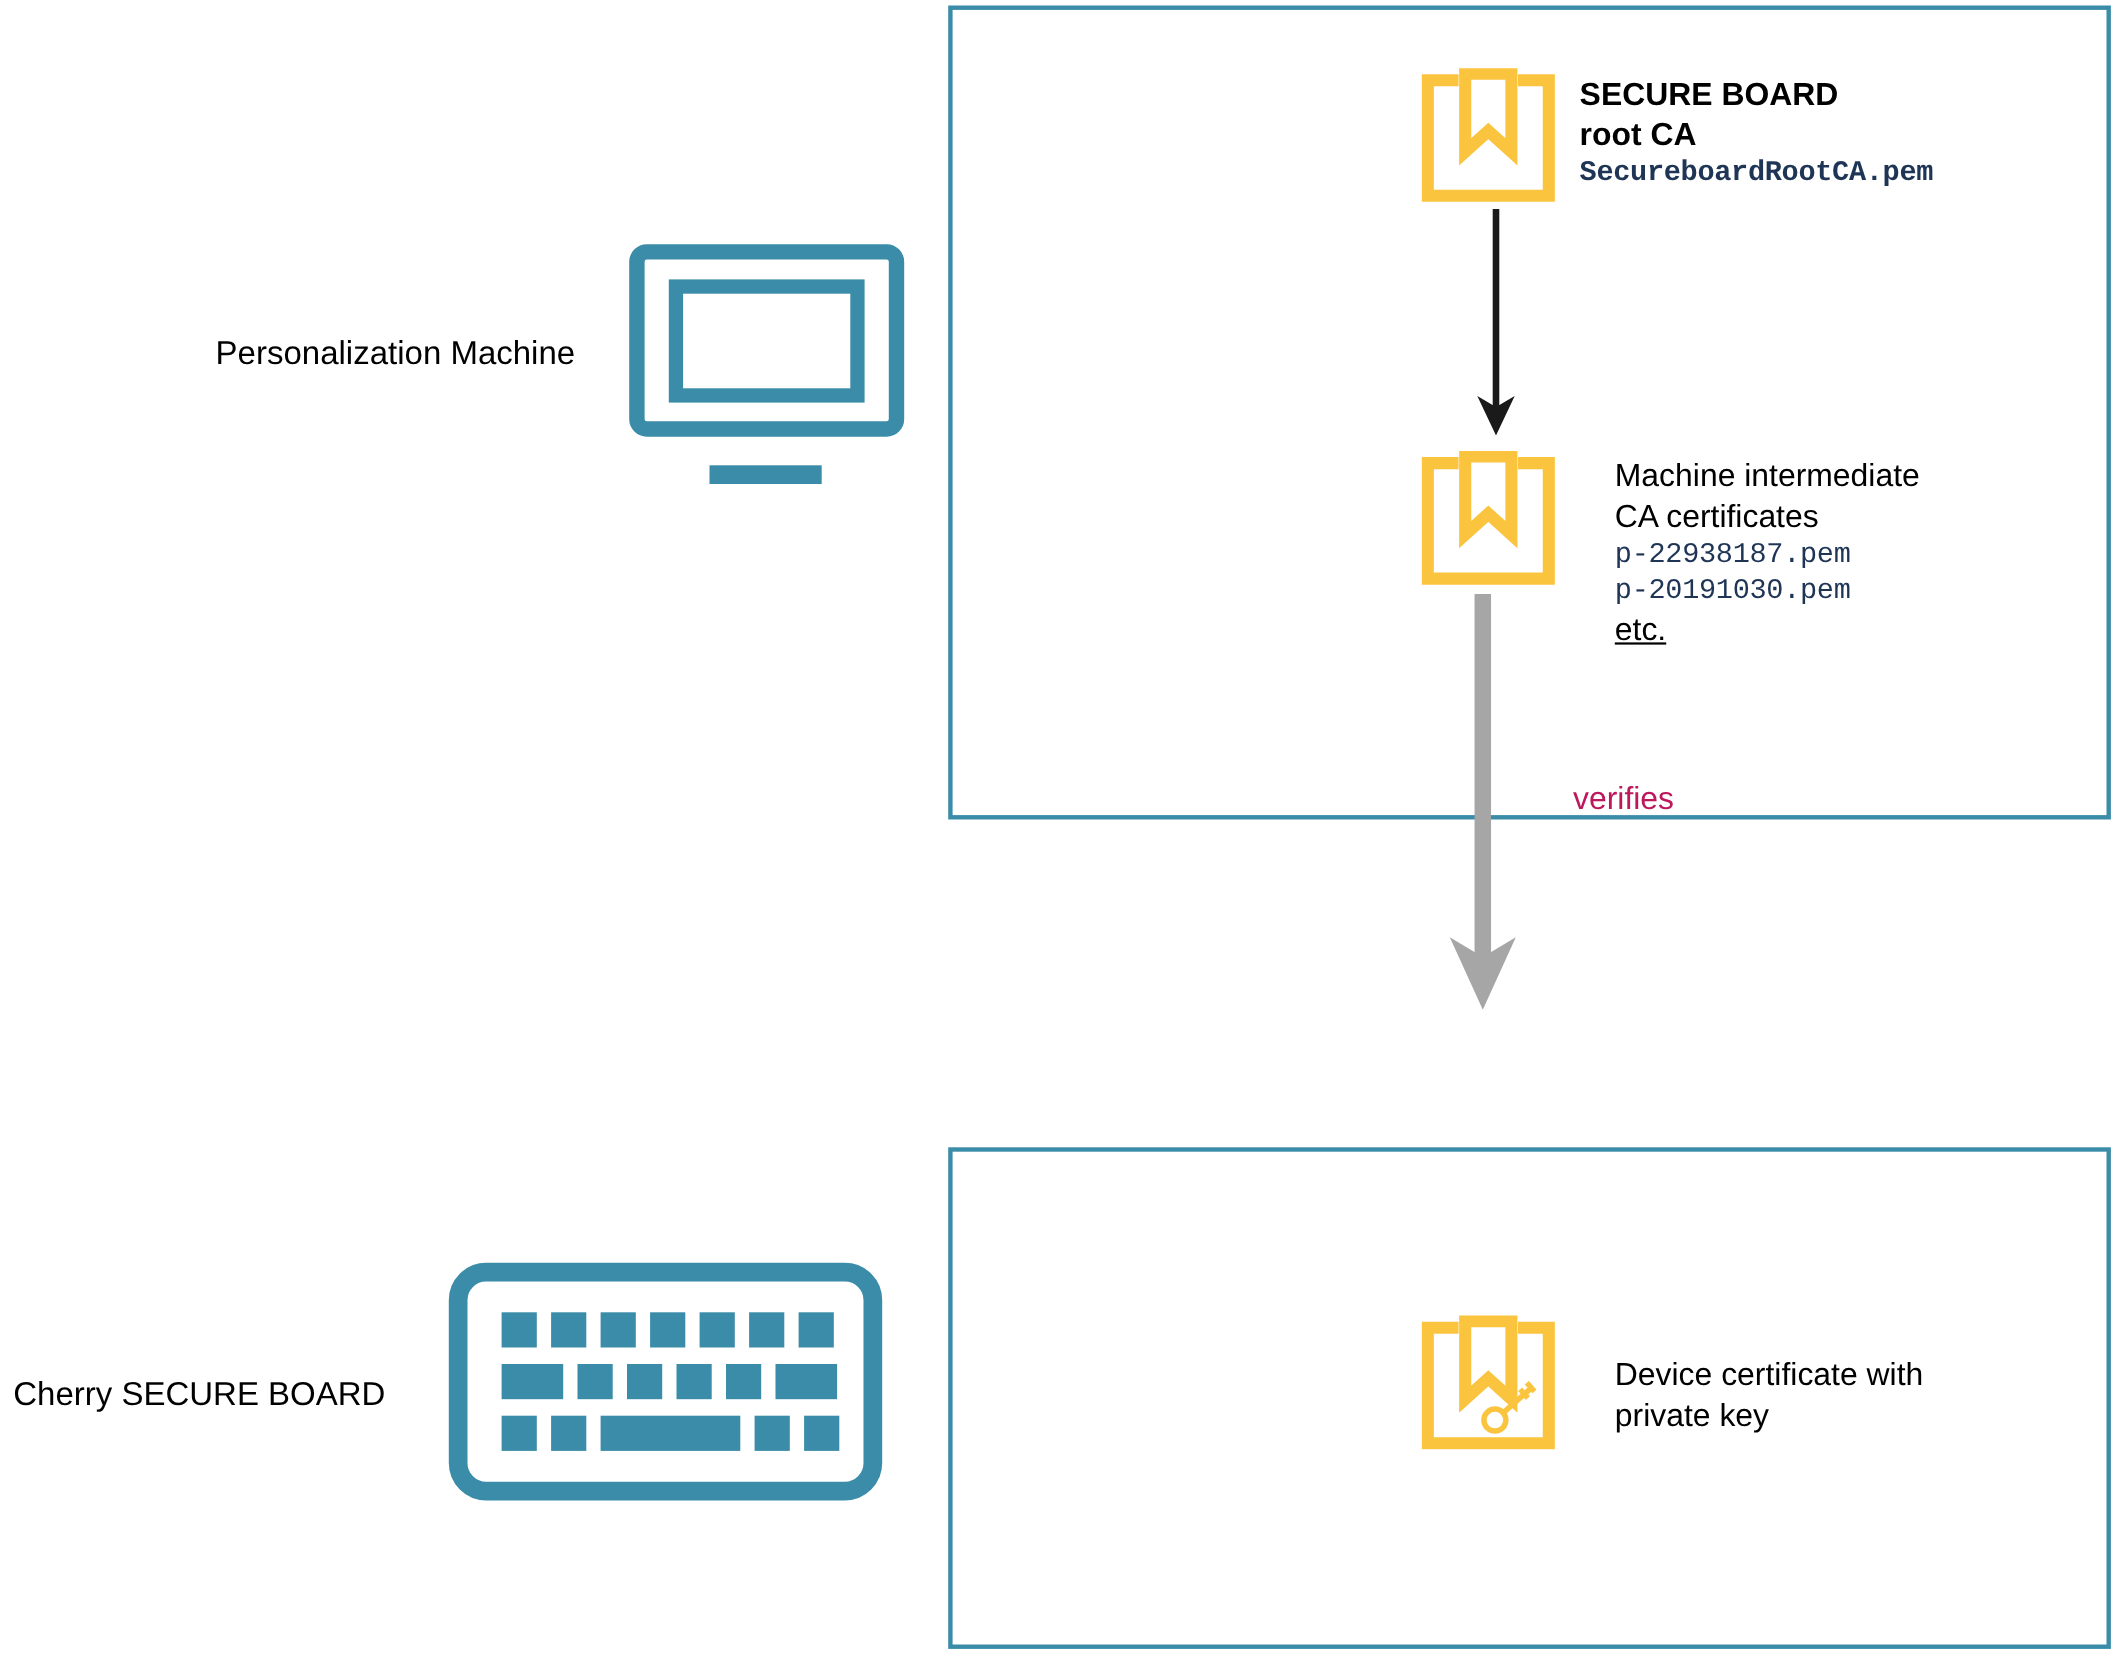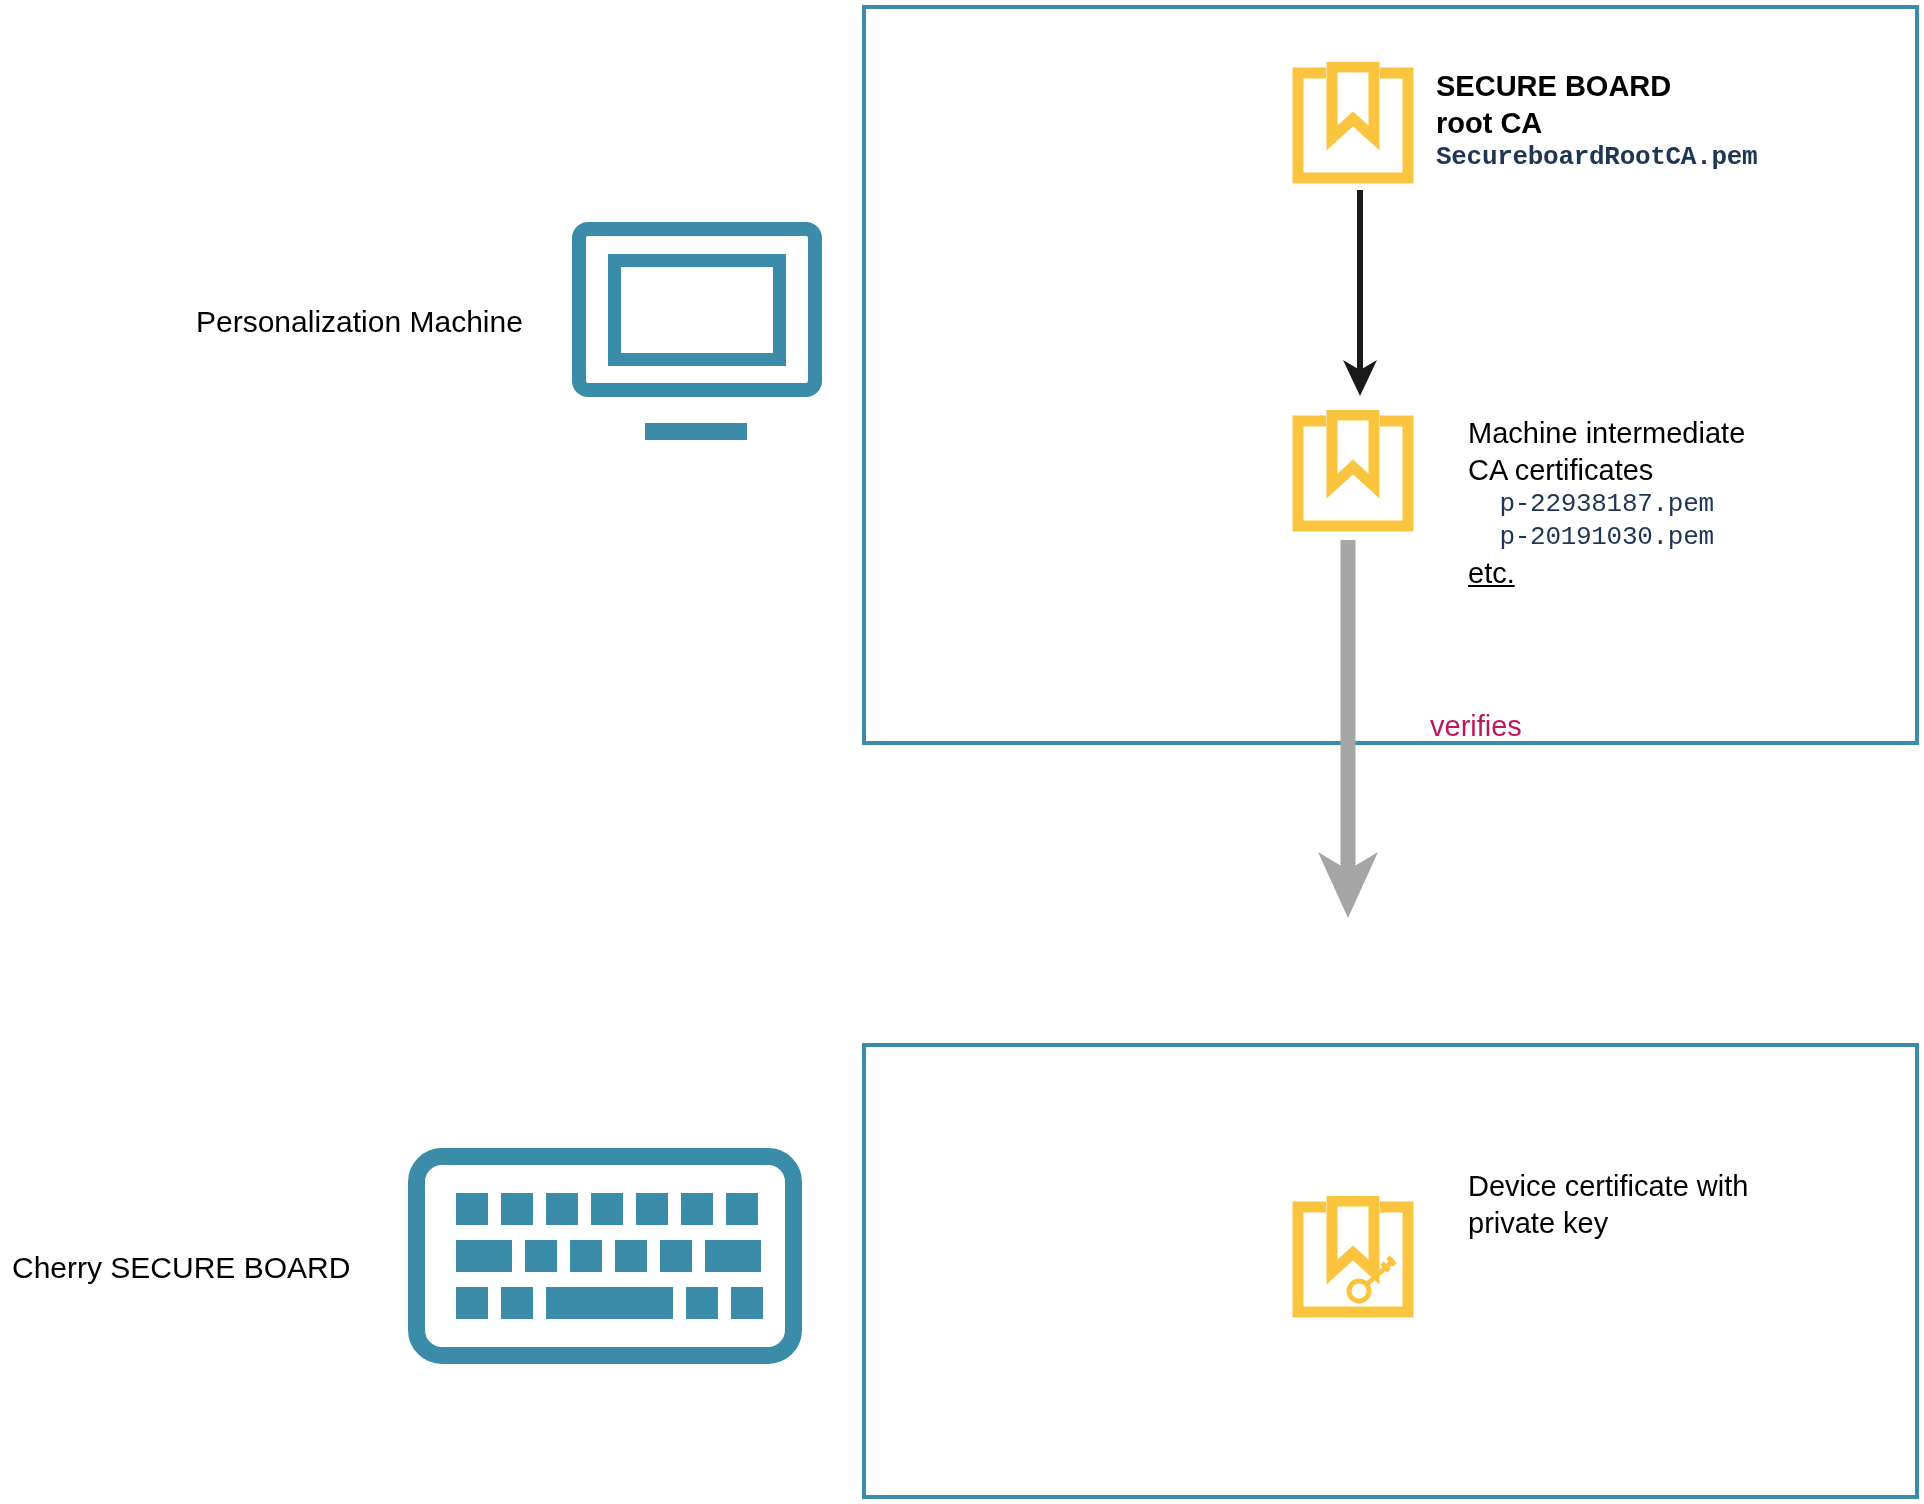--- a/index.html
+++ b/index.html
@@ -137,29 +137,28 @@
 
   
   .cert-text {
     position: absolute;
     font-size: 29px;
     line-height: 1.26;
     color: #000000;
   }
   #text-root   { left: 1436px; top: 68px; font-weight: bold; }
   #text-inter  { left: 1468px; top: 415px; }
-  #text-device { left: 1468px; top: 1168px; }
+  #text-device { left: 1468px; top: 1232px; }
   .cert-text .title { white-space: pre-line; }
   .cert-text .file {
     font-family: "Liberation Mono", monospace;
     font-size: 26px;
     color: #1F3556;
     line-height: 1.28;
     letter-spacing: -0.3px;
-    text-align: center;
   }
   .cert-text .etc { font-size: 29px; text-decoration: underline; }
 
   
   .arrow {
     position: absolute;
   }
   #arrow-root-to-inter {
     left: 1330px;
     top: 190px;

